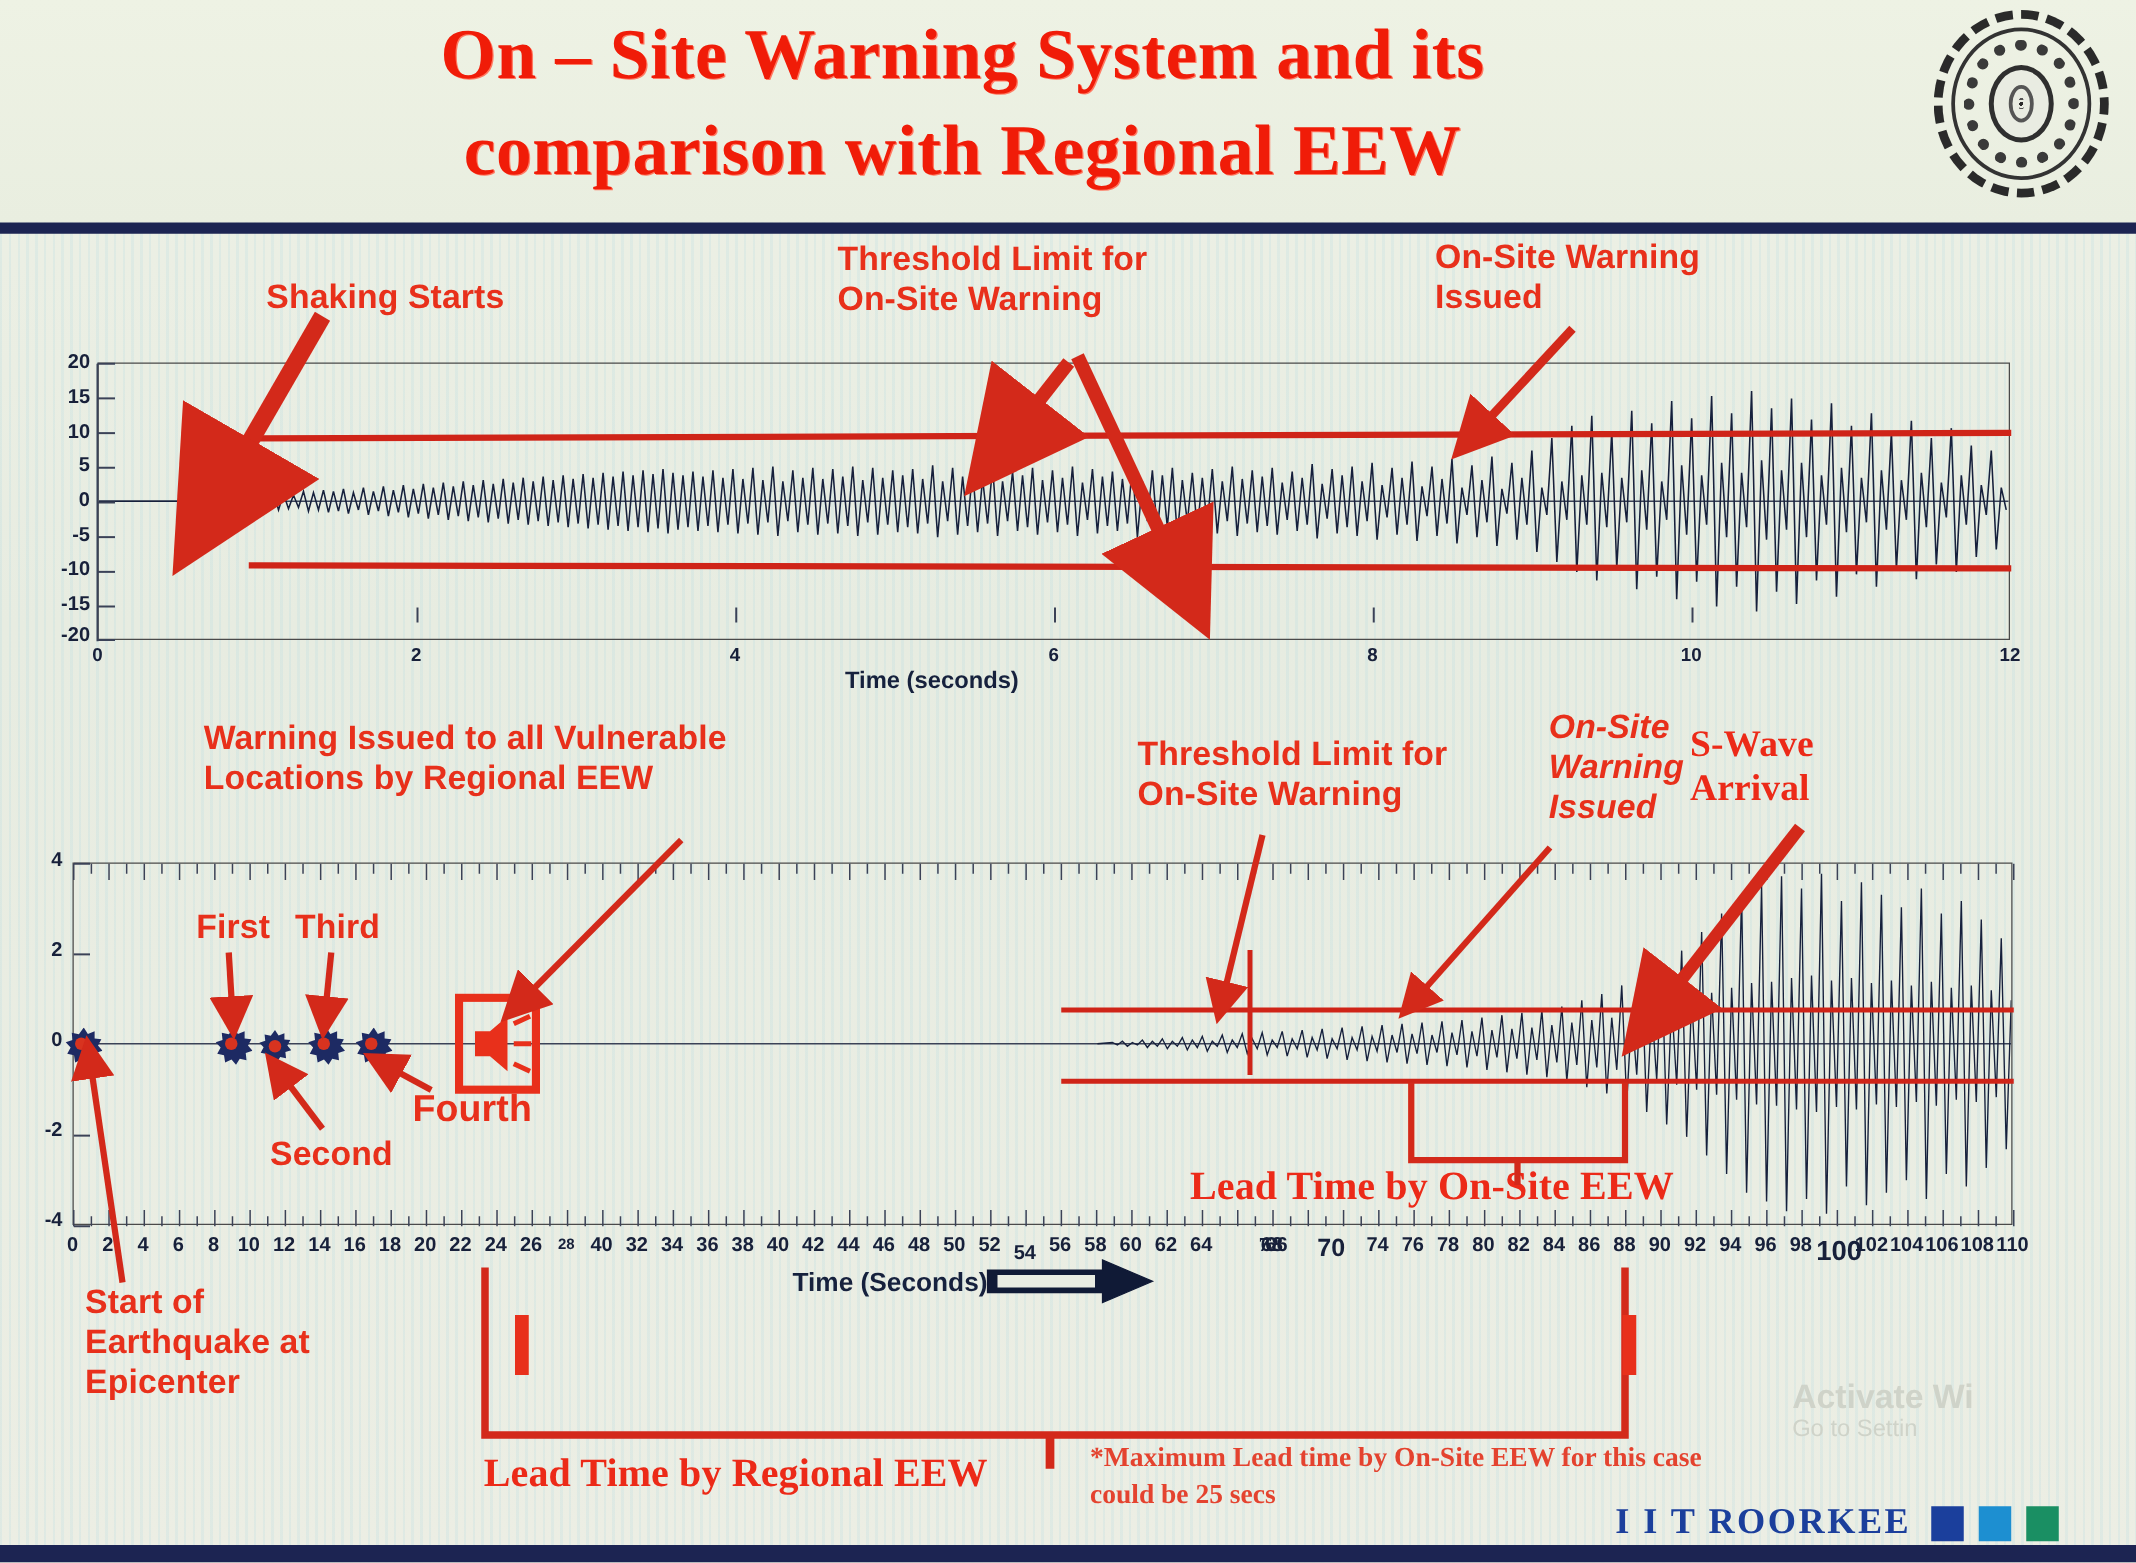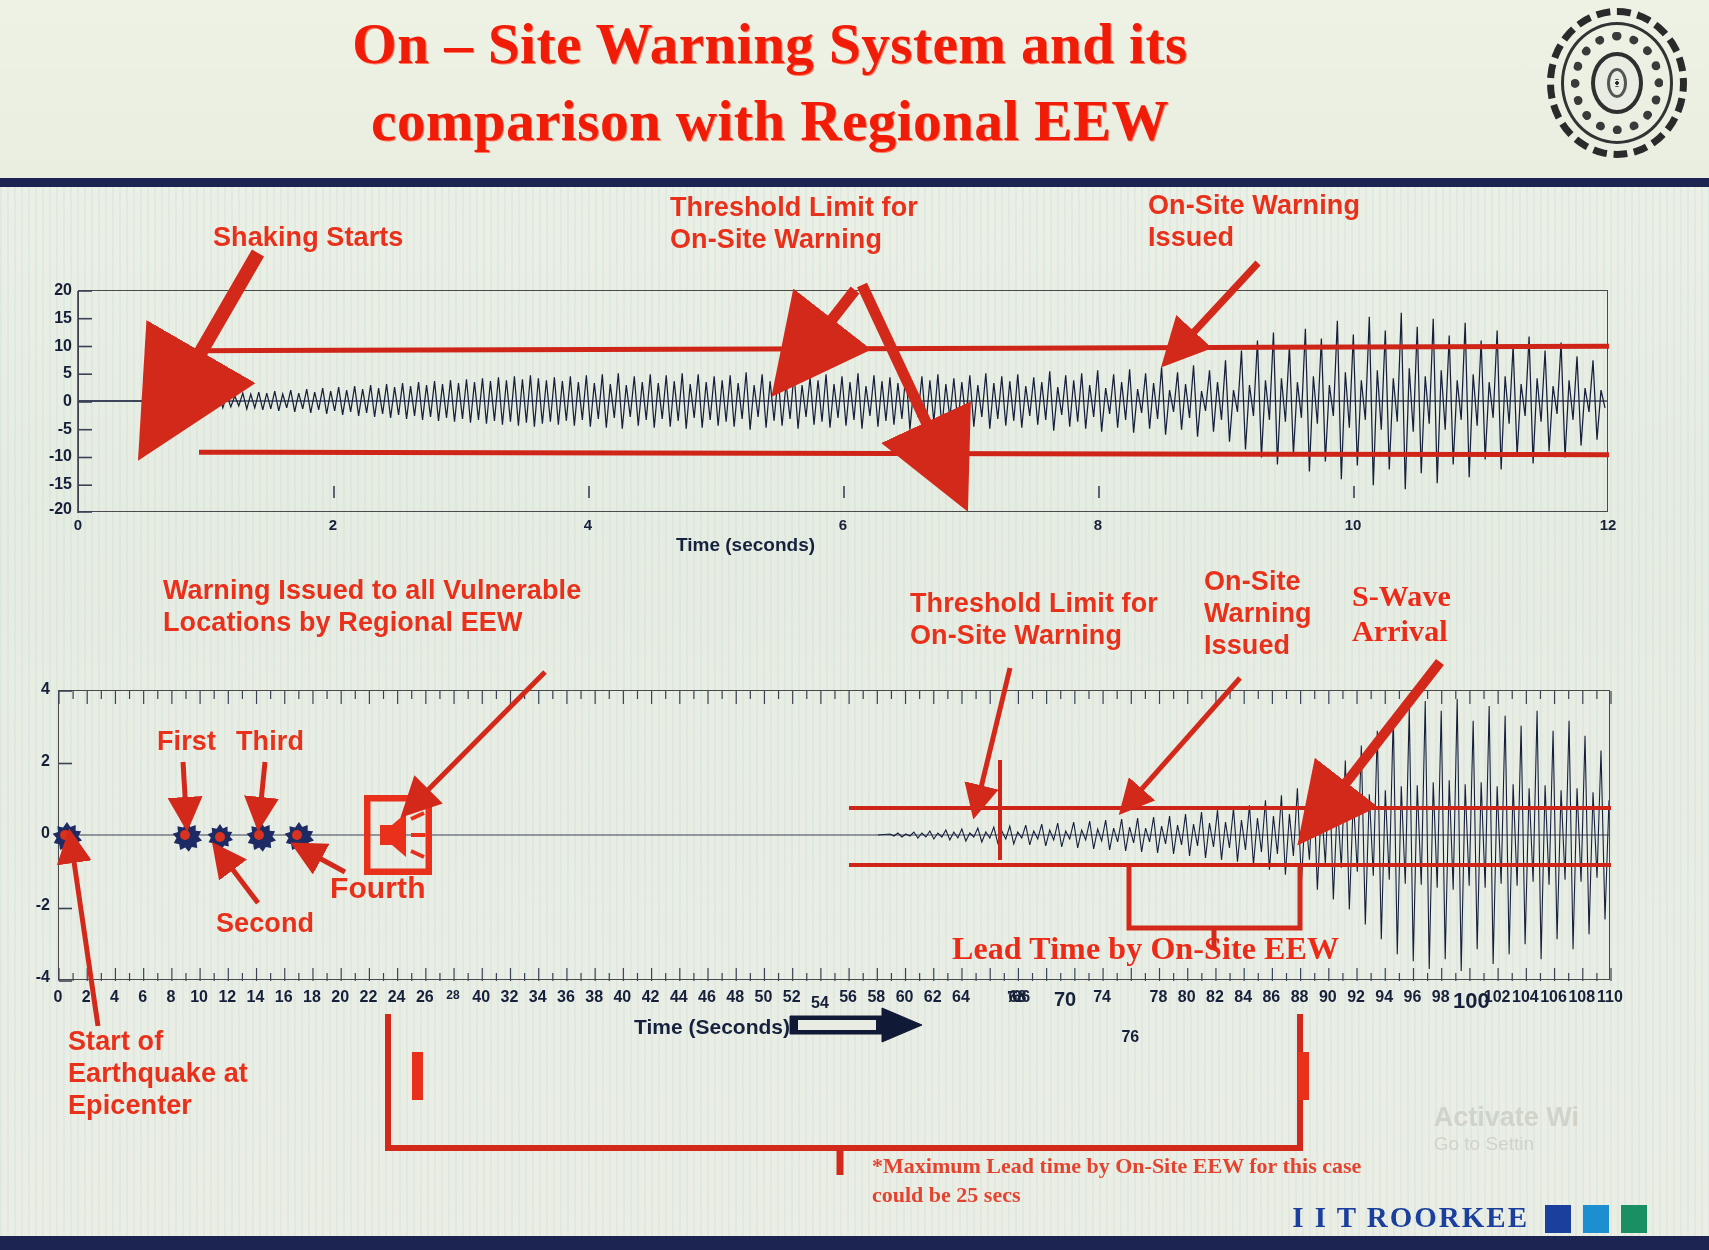--- a/index.html
+++ b/index.html
@@ -197,21 +197,21 @@
   </svg>
 
   <div class="ann" style="left:163px;top:575px;">
     <div>Warning Issued to all Vulnerable</div>
     <div>Locations by Regional EEW</div>
   </div>
   <div class="ann" style="left:910px;top:588px;">
     <div>Threshold Limit for</div>
     <div>On-Site Warning</div>
   </div>
-  <div class="ann" style="left:1204px;top:566px;">
+  <div class="ann" style="left:1239px;top:566px;font-style:italic;">
     <div>On-Site</div>
     <div>Warning</div>
     <div>Issued</div>
   </div>
   <div class="ann serif" style="left:1352px;top:578px;">
     <div>S-Wave</div>
     <div>Arrival</div>
   </div>
 
   <div class="plot" style="left:58px;top:690px;width:1552px;height:290px;">
@@ -513,21 +513,21 @@
       <div class="tick-lbl" style="position: absolute; left: 774.109px; top: 0px; width: 32px; font-size: 16px;">56</div>
       <div class="tick-lbl" style="position: absolute; left: 802.327px; top: 0px; width: 32px; font-size: 16px;">58</div>
       <div class="tick-lbl" style="position: absolute; left: 830.545px; top: 0px; width: 32px; font-size: 16px;">60</div>
       <div class="tick-lbl" style="position: absolute; left: 858.764px; top: 0px; width: 32px; font-size: 16px;">62</div>
       <div class="tick-lbl" style="position: absolute; left: 886.982px; top: 0px; width: 32px; font-size: 16px;">64</div>
       <div class="tick-lbl" style="position: absolute; left: 915.2px; top: 0px; width: 32px; font-size: 16px; margin-left: 32px;">66</div>
       <div class="tick-lbl" style="position: absolute; left: 943.418px; top: 0px; width: 32px; font-size: 16px;">68</div>
       <div class="tick-lbl" style="position: absolute; left: 991px; top: 0px; width: 32px; font-size: 20px;">70</div>
       <div class="tick-lbl" style="position: absolute; left: 941px; top: 0px; width: 32px; font-size: 16px; font-family: Liberation Serif, serif;">72</div>
       <div class="tick-lbl" style="position: absolute; left: 1028.07px; top: 0px; width: 32px; font-size: 16px;">74</div>
-      <div class="tick-lbl" style="position: absolute; left: 1056.29px; top: 0px; width: 32px; font-size: 16px; margin-top: 40px;">76</div>
+      <div class="tick-lbl" style="position: absolute; left: 1056.29px; top: 0px; width: 32px; font-size: 16px;">76</div>
       <div class="tick-lbl" style="position: absolute; left: 1084.51px; top: 0px; width: 32px; font-size: 16px;">78</div>
       <div class="tick-lbl" style="position: absolute; left: 1112.73px; top: 0px; width: 32px; font-size: 16px;">80</div>
       <div class="tick-lbl" style="position: absolute; left: 1140.95px; top: 0px; width: 32px; font-size: 16px;">82</div>
       <div class="tick-lbl" style="position: absolute; left: 1169.16px; top: 0px; width: 32px; font-size: 16px;">84</div>
       <div class="tick-lbl" style="position: absolute; left: 1197.38px; top: 0px; width: 32px; font-size: 16px;">86</div>
       <div class="tick-lbl" style="position: absolute; left: 1225.6px; top: 0px; width: 32px; font-size: 16px;">88</div>
       <div class="tick-lbl" style="position: absolute; left: 1253.82px; top: 0px; width: 32px; font-size: 16px;">90</div>
       <div class="tick-lbl" style="position: absolute; left: 1282.04px; top: 0px; width: 32px; font-size: 16px;">92</div>
       <div class="tick-lbl" style="position: absolute; left: 1310.25px; top: 0px; width: 32px; font-size: 16px;">94</div>
       <div class="tick-lbl" style="position: absolute; left: 1338.47px; top: 0px; width: 32px; font-size: 16px;">96</div>
@@ -566,20 +566,21 @@
   <div class="ann" style="left:216px;top:908px;">Second</div>
   <div class="ann" style="left:330px;top:870px;font-size:30px;">Fourth</div>
 
   <div class="ann" style="left:68px;top:1026px;">
     <div>Start of</div>
     <div>Earthquake at</div>
     <div>Epicenter</div>
   </div>
 
   <div class="ann serif" style="left:952px;top:930px;font-size:32px;">Lead Time by On-Site EEW</div>
+  <div class="ann serif" style="left:387px;top:1160px;font-size:32px;">Lead Time by Regional EEW</div>
 
   <div class="small-note" style="left:872px;top:1152px;">
     <div>*Maximum Lead time by On-Site EEW for this case</div>
     <div>could be 25 secs</div>
   </div>
 
   <svg style="position:absolute;left:0;top:0;width:1709px;height:1250px;overflow:visible;pointer-events:none">
     <defs>
       <marker id="ah2" markerWidth="7" markerHeight="7" refX="3" refY="3.5" orient="auto">
         <polygon points="0,0 7,3.5 0,7" fill="#d3291a"></polygon>

